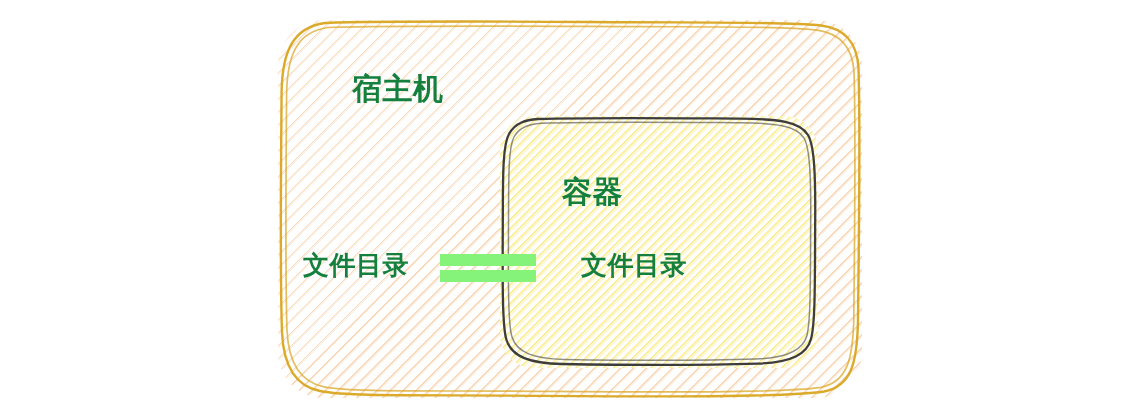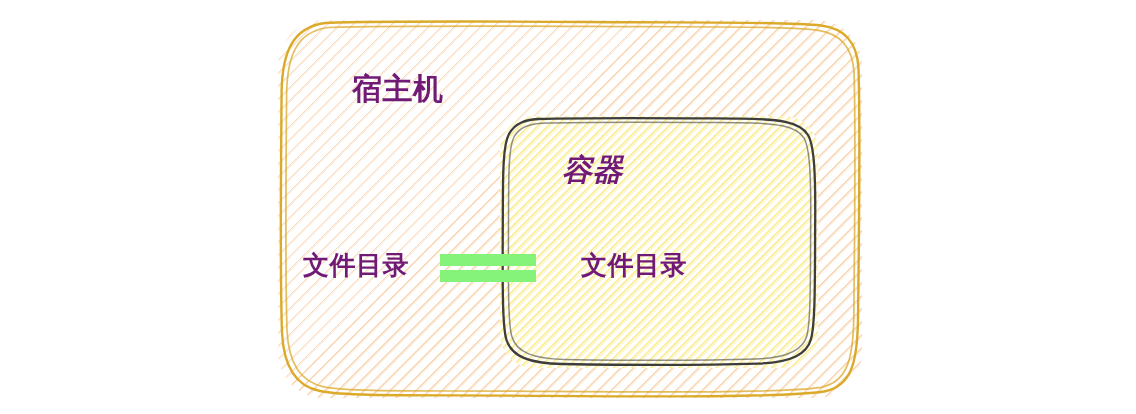--- a/index.html
+++ b/index.html
@@ -77,36 +77,35 @@
   }
   .container-stroke {
     position: absolute;
     inset: 0;
     overflow: visible;
   }
 
   
   .label {
     position: absolute;
-    color: #701a75;
+    color: #15803d;
     font-weight: bold;
     white-space: nowrap;
     letter-spacing: 0.5px;
     line-height: 1;
   }
   .label-host {
     left: 352px;
     top: 74px;
     font-size: 30px;
   }
   .label-container {
     left: 562px;
-    top: 155px;
+    top: 177px;
     font-size: 30px;
-    font-style: italic;
   }
   .label-dir-host {
     left: 303px;
     top: 252px;
     font-size: 26px;
   }
   .label-dir-container {
     left: 581px;
     top: 252px;
     font-size: 26px;

